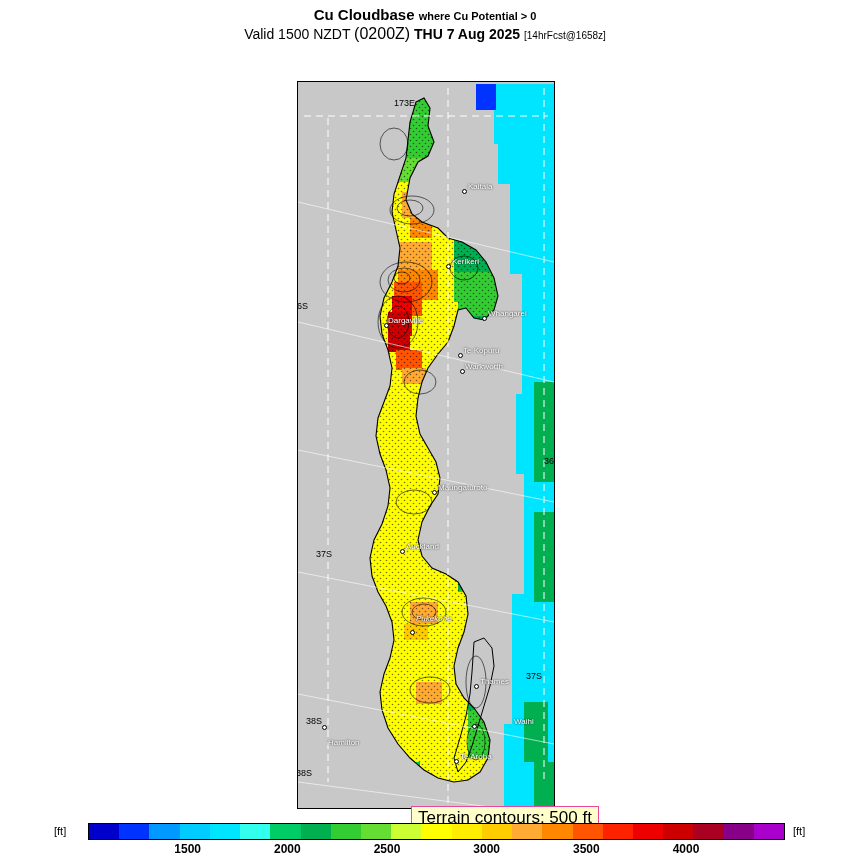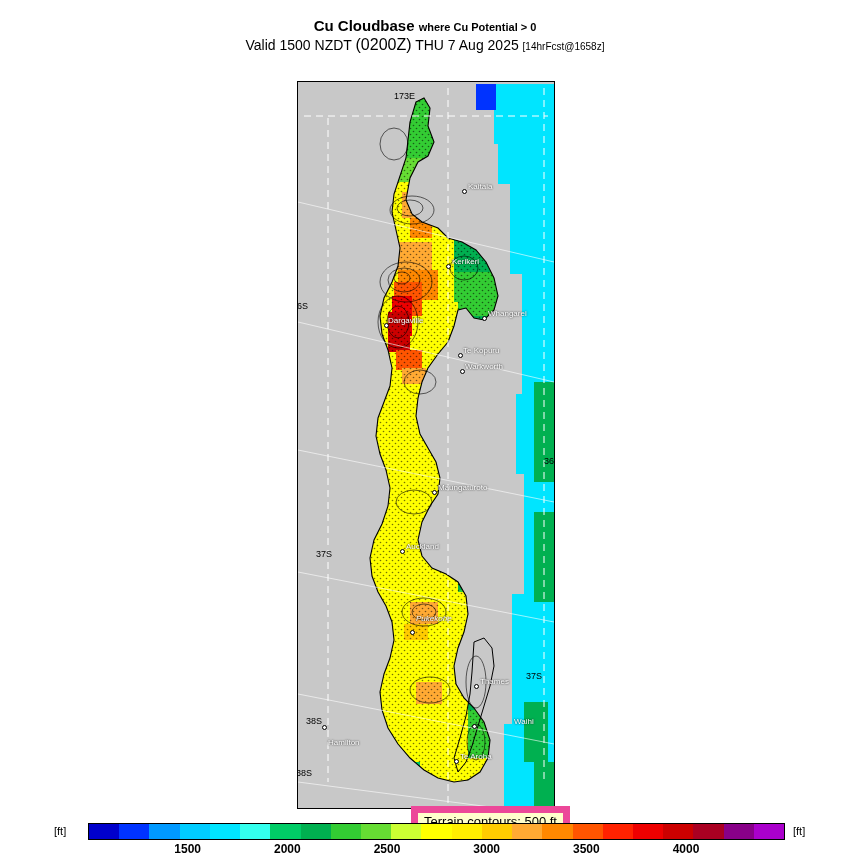--- a/index.html
+++ b/index.html
@@ -16,42 +16,42 @@
     overflow: hidden;
   }
 
   
   .header {
     position: absolute;
     top: 0;
     left: 0;
     width: 850px;
     text-align: center;
-    padding-top: 17px;
+    padding-top: 6px;
   }
   .title-line1 {
     font-size: 15px;
     font-weight: bold;
     line-height: 18px;
     white-space: nowrap;
   }
   .title-line1 .sub {
     font-size: 11px;
     font-weight: bold;
   }
   .title-line2 {
     font-size: 14px;
     line-height: 17px;
     white-space: nowrap;
   }
   .title-line2 .paren {
     font-size: 16px;
   }
   .title-line2 .bold {
-    font-weight: normal;
+    font-weight: bold;
     text-align: right;
   }
   .title-line2 .brack {
     font-size: 10px;
   }
   .title-line3 {
     font-size: 11px;
     line-height: 15px;
   }
 
@@ -99,22 +99,22 @@
     border: 1px solid #000;
     border-radius: 50%;
   }
 
   
   .terrain-note {
     position: absolute;
     left: 411px;
     top: 806px;
     background: #ffffcc;
-    border: 7px solid #ec4899;
-    font-size: 13px;
+    border: 1px solid #ec4899;
+    font-size: 17px;
     padding: 1px 6px 2px 6px;
     white-space: nowrap;
   }
 
   
   .colorbar-wrap {
     position: absolute;
     left: 0;
     top: 823px;
     width: 832px;
@@ -306,21 +306,21 @@
       <g stroke="#ffffff" stroke-width="0.8" fill="none" opacity="0.75">
         <line x1="0" y1="120" x2="256" y2="180"></line>
         <line x1="0" y1="240" x2="256" y2="300"></line>
         <line x1="0" y1="368" x2="256" y2="420"></line>
         <line x1="0" y1="490" x2="256" y2="540"></line>
         <line x1="0" y1="612" x2="256" y2="662"></line>
         <line x1="0" y1="700" x2="200" y2="726"></line>
       </g>
     </svg>
 
-    <div class="grid-label" style="left:96px;  top:9px;">173E</div>
+    <div class="grid-label" style="left:96px;  top:16px;">173E</div>
 
     <div class="grid-label" style="left:-6px;  top:219px;">36S</div>
     <div class="grid-label" style="left:246px; top:374px;">36S</div>
     <div class="grid-label" style="left:18px;  top:467px;">37S</div>
     <div class="grid-label" style="left:228px; top:589px;">37S</div>
     <div class="grid-label" style="left:8px;   top:634px;">38S</div>
     <div class="grid-label" style="left:-2px;  top:686px;">38S</div>
 
     <div class="city-dot" style="left:164px; top:107px;"></div>
     <div class="city-label" style="left:170px; top:100px;">Kaitaia</div>

